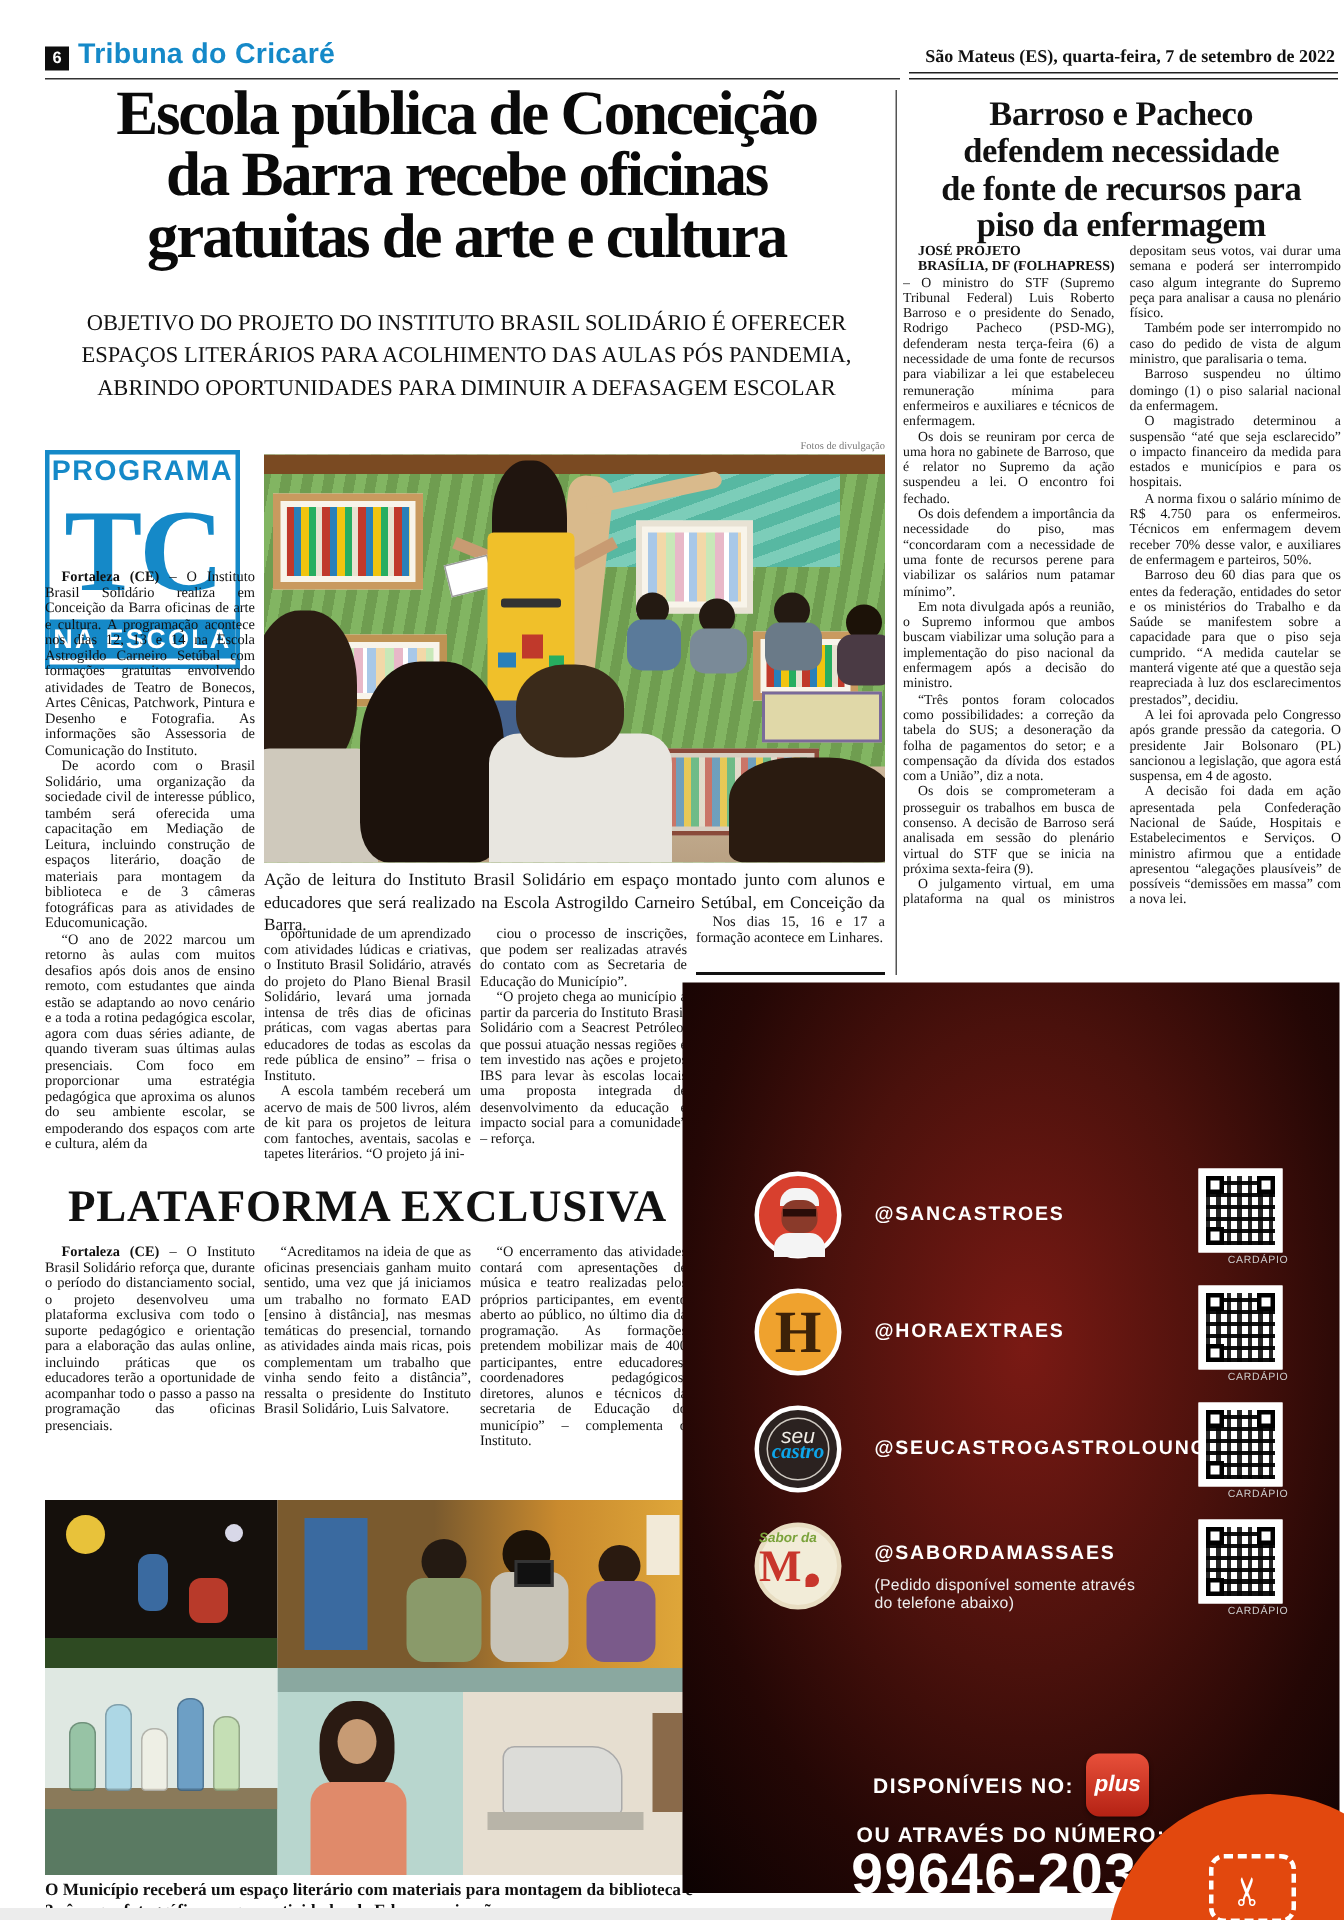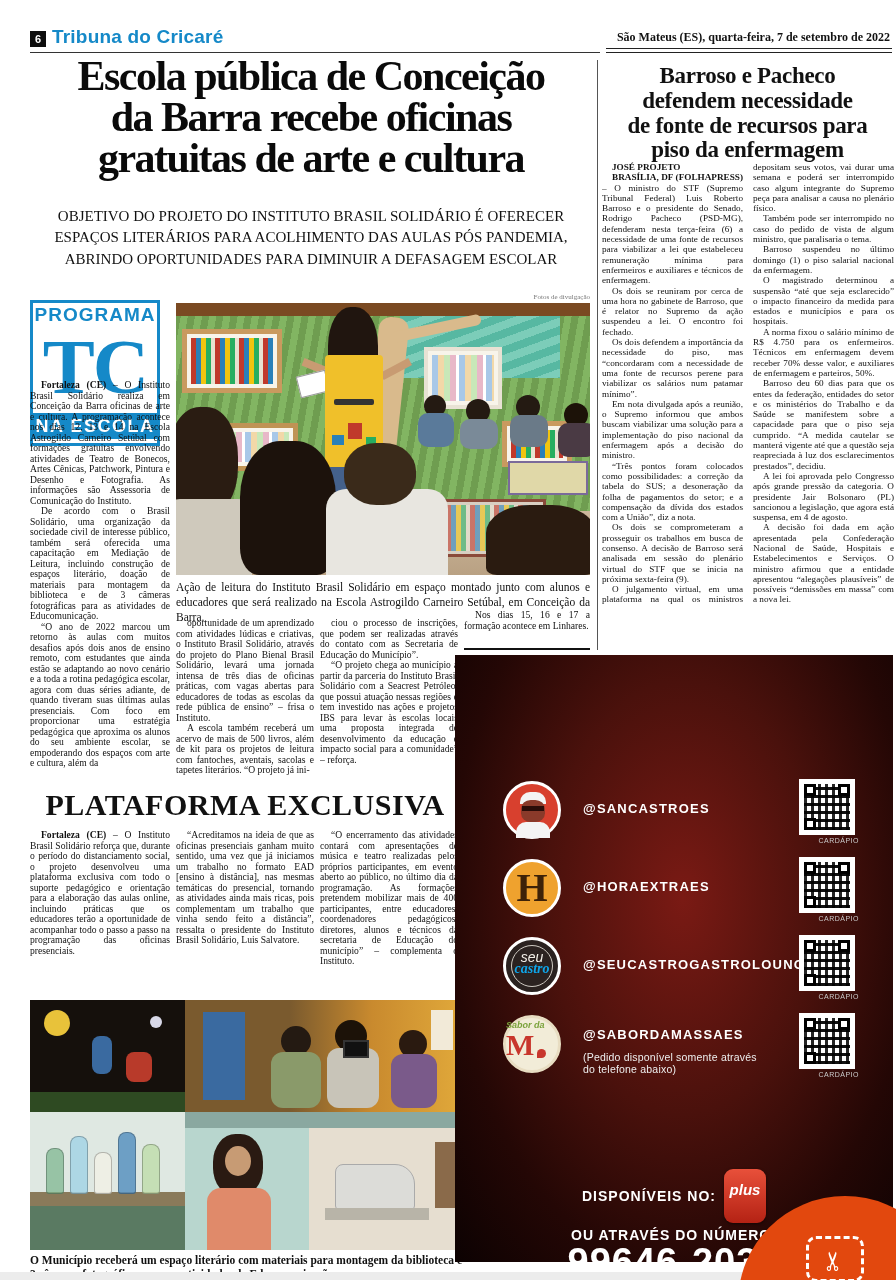--- a/index.html
+++ b/index.html
@@ -95,21 +95,21 @@
   .lg-castro{background:#2b2220;border:3px solid #fff;box-sizing:border-box;text-align:center;}
   .castro-ring{position:absolute;inset:5px;border:1px solid #cfcac2;border-radius:50%;}
   .castro-t1{margin-top:12px;font-style:italic;font-size:14px;line-height:10px;color:#f2efe8;}
   .castro-t2{font-family:"Liberation Serif",serif;font-style:italic;font-weight:bold;font-size:14px;line-height:13px;color:#0ea5e9;}
   .lg-sabor{background:#f2ecd8;border:3px solid #e8ddc2;box-sizing:border-box;text-align:left;}
   .sabor-t1{font-style:italic;font-weight:bold;font-size:9px;line-height:14px;color:#7aa23a;}
   .sabor-m{font-family:"Liberation Serif",serif;font-weight:bold;font-size:30px;line-height:26px;color:#c8362c;}
   .sabor-dot{position:absolute;right:12px;bottom:12px;width:9px;height:9px;background:#c8362c;border-radius:50% 50% 50% 0;}
   .ad-foot{position:absolute;left:0;top:514px;width:438px;text-align:center;}
   .avail{font-weight:bold;font-size:14px;letter-spacing:1px;display:inline-block;vertical-align:middle;}
-  .plus-ic{display:inline-block;vertical-align:middle;margin-left:8px;width:42px;height:54px;border-radius:9px;
+  .plus-ic{display:inline-block;vertical-align:middle;margin-left:8px;width:42px;height:42px;border-radius:9px;
            background:linear-gradient(#e8503a,#b42214);color:#fff;font-style:italic;font-weight:bold;
            font-size:15px;line-height:42px;text-align:center;box-shadow:0 1px 3px rgba(0,0,0,.5);}
   .phone-lab{margin-top:4px;font-weight:bold;font-size:14px;letter-spacing:1px;}
   .phone{font-weight:bold;font-size:38px;letter-spacing:1px;line-height:1.05;}
   
   .fab{position:absolute;left:738px;top:1196px;width:214px;height:214px;border-radius:50%;background:#e2480e;}
   .fab-ic{position:absolute;left:806px;top:1236px;width:52px;height:40px;border:3px dashed #fff;border-radius:10px;}
   .fab-sc{position:absolute;left:822px;top:1248px;color:#fff;font-size:26px;transform:rotate(-90deg);
           font-family:"DejaVu Sans",sans-serif;line-height:26px;}
   

